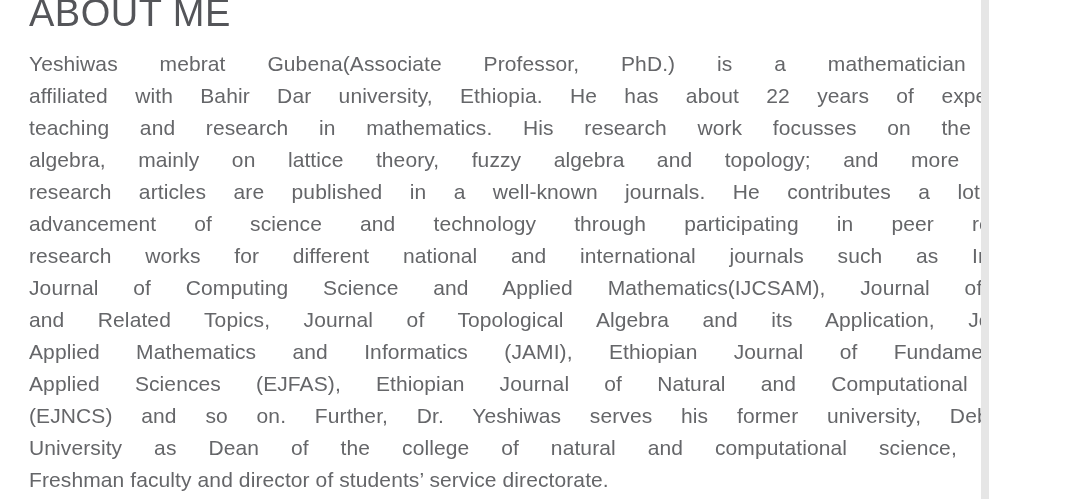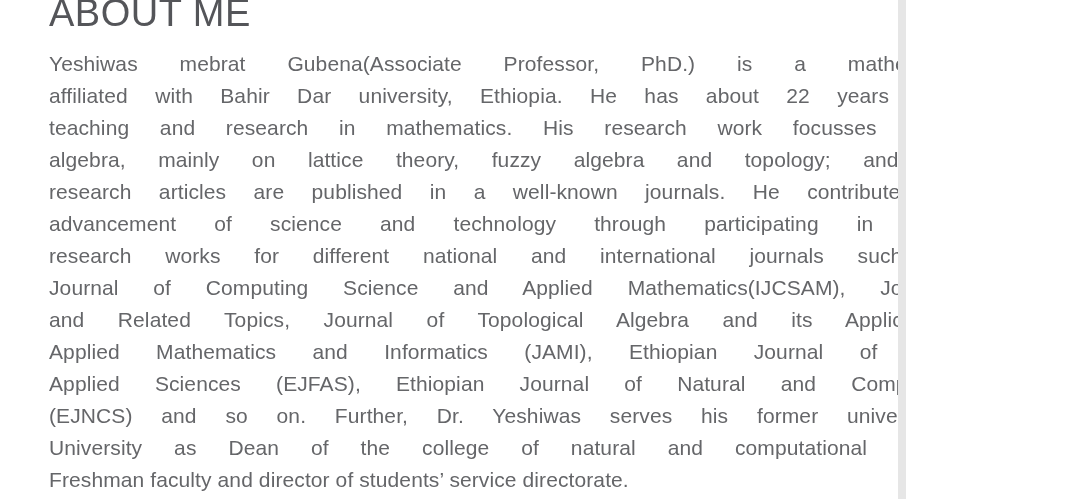--- a/index.html
+++ b/index.html
@@ -11,24 +11,23 @@
   * { margin: 0; padding: 0; box-sizing: border-box; }
   html, body {
     width: 1081px;
     height: 499px;
     overflow: hidden;
     background: var(--background);
     font-family: "Liberation Sans", "DejaVu Sans", sans-serif;
   }
   .page {
     position: relative;
-    width: 906px;
+    width: 989px;
     height: 499px;
     overflow: hidden;
-    padding-left: 20px;
   }
   h1.about-title {
     margin: -7px 0 0 29px;
     font-size: 38px;
     line-height: 40px;
     font-weight: 400;
     letter-spacing: 0.5px;
     color: var(--heading_text);
     white-space: nowrap;
   }

